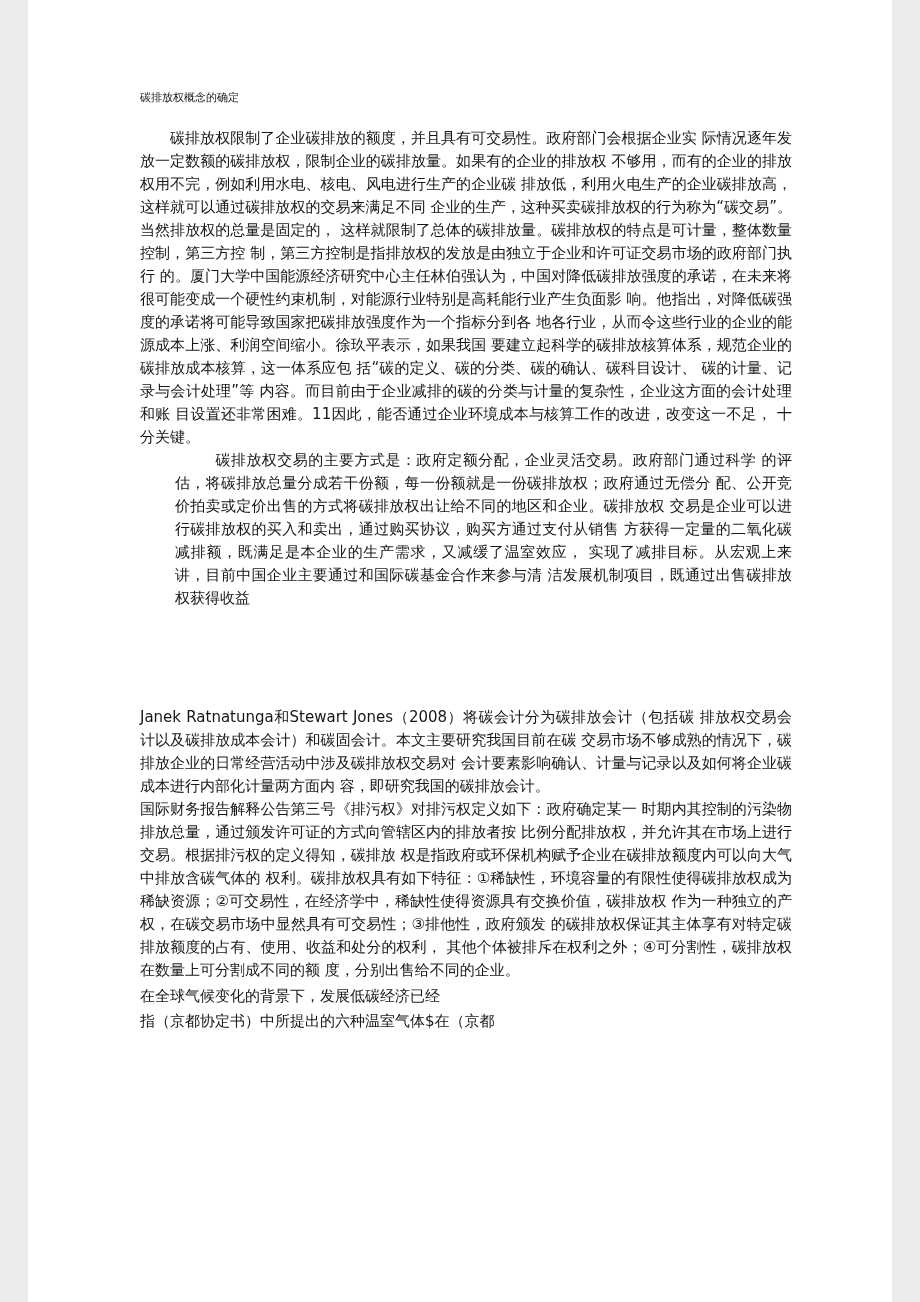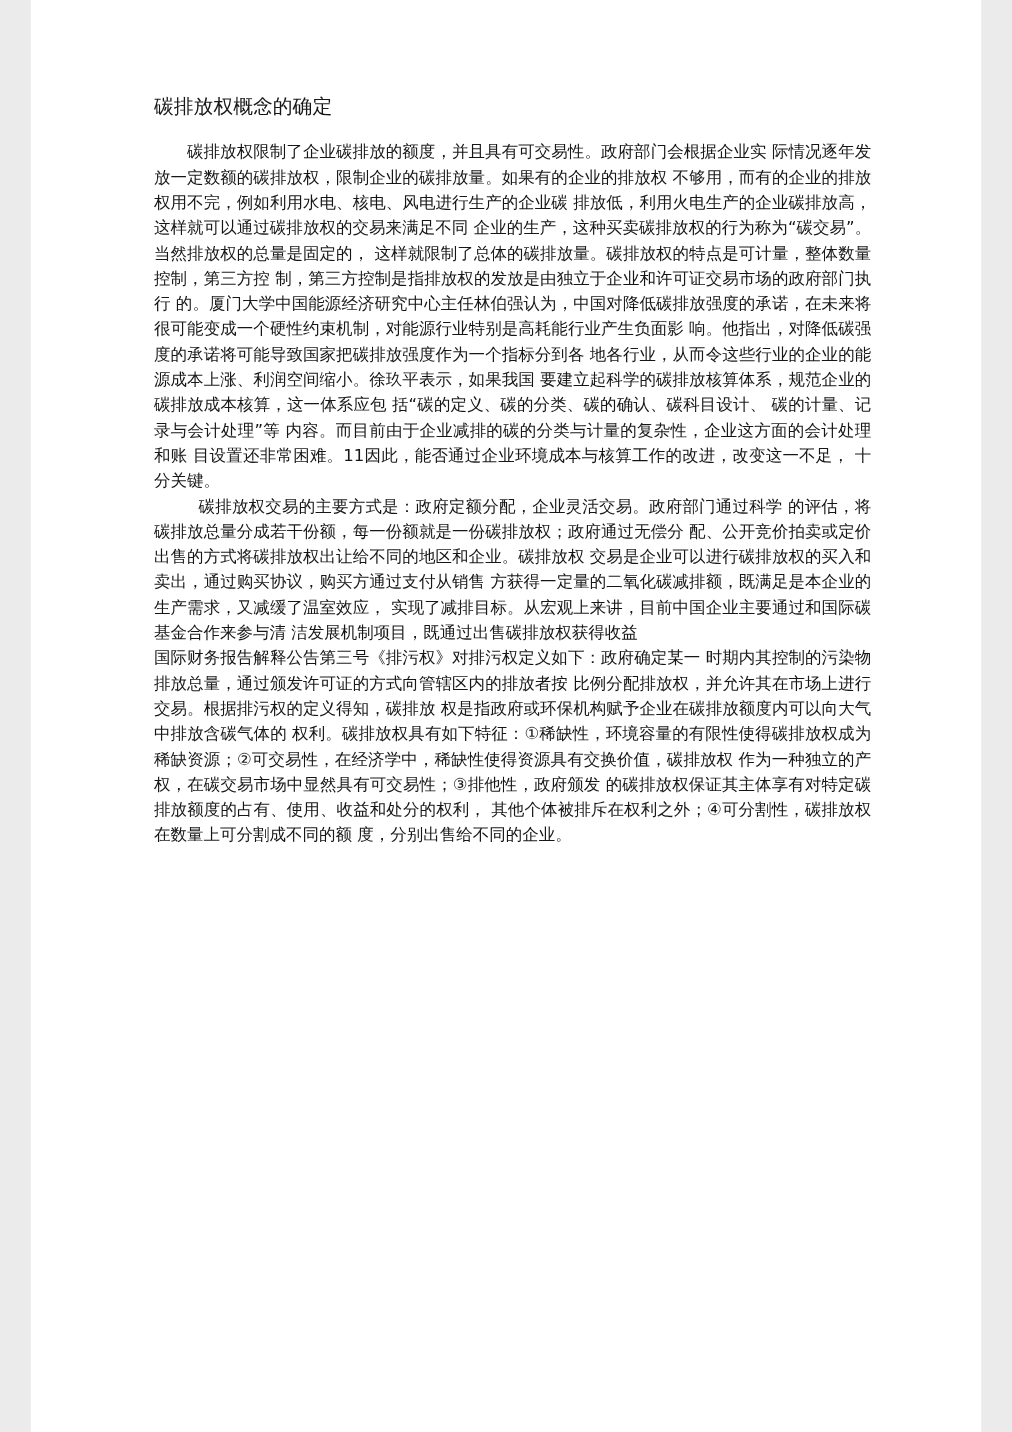--- a/index.html
+++ b/index.html
@@ -29,32 +29,32 @@
     position: absolute;
     left: 140px;
     top: 86px;
     width: 652px;
     color: #161616;
     font-size: 15px;
     line-height: 23px;
   }
   .doc-title {
     margin: 0 0 18px 0;
-    font-size: 18px;
+    font-size: 11px;
     font-weight: 400;
     color: #161616;
   }
   .para {
     margin: 0;
     text-align: justify;
     text-justify: inter-ideograph;
     word-break: break-all;
   }
   .para.indent-1 { text-indent: 2em; margin-top: 14px; }
-  .para.indent-2 { text-indent: 2.7em; }
+  .para.indent-2 { text-indent: 2.7em; margin-left: 35px; }
   .section-gap { margin-top: 96px; }
   .closing-lines {
     margin-top: 2px;
   }
   .closing-line {
     margin: 0;
     text-align: left;
     line-height: 25px;
   }
 </style>
@@ -67,20 +67,23 @@
   <div class="gutter right"></div>
 
   <div class="content">
 
     <h1 class="doc-title">碳排放权概念的确定</h1>
 
     <p class="para indent-1">碳排放权限制了企业碳排放的额度，并且具有可交易性。政府部门会根据企业实 际情况逐年发放一定数额的碳排放权，限制企业的碳排放量。如果有的企业的排放权 不够用，而有的企业的排放权用不完，例如利用水电、核电、风电进行生产的企业碳 排放低，利用火电生产的企业碳排放高，这样就可以通过碳排放权的交易来满足不同 企业的生产，这种买卖碳排放权的行为称为“碳交易”。当然排放权的总量是固定的， 这样就限制了总体的碳排放量。碳排放权的特点是可计量，整体数量控制，第三方控 制，第三方控制是指排放权的发放是由独立于企业和许可证交易市场的政府部门执行 的。厦门大学中国能源经济研究中心主任林伯强认为，中国对降低碳排放强度的承诺，在未来将很可能变成一个硬性约束机制，对能源行业特别是高耗能行业产生负面影 响。他指出，对降低碳强度的承诺将可能导致国家把碳排放强度作为一个指标分到各 地各行业，从而令这些行业的企业的能源成本上涨、利润空间缩小。徐玖平表示，如果我国 要建立起科学的碳排放核算体系，规范企业的碳排放成本核算，这一体系应包 括“碳的定义、碳的分类、碳的确认、碳科目设计、 碳的计量、记录与会计处理”等 内容。而目前由于企业减排的碳的分类与计量的复杂性，企业这方面的会计处理和账 目设置还非常困难。11因此，能否通过企业环境成本与核算工作的改进，改变这一不足， 十分关键。</p>
 
     <p class="para indent-2">碳排放权交易的主要方式是：政府定额分配，企业灵活交易。政府部门通过科学 的评估，将碳排放总量分成若干份额，每一份额就是一份碳排放权；政府通过无偿分 配、公开竞价拍卖或定价出售的方式将碳排放权出让给不同的地区和企业。碳排放权 交易是企业可以进行碳排放权的买入和卖出，通过购买协议，购买方通过支付从销售 方获得一定量的二氧化碳减排额，既满足是本企业的生产需求，又减缓了温室效应， 实现了减排目标。从宏观上来讲，目前中国企业主要通过和国际碳基金合作来参与清 洁发展机制项目，既通过出售碳排放权获得收益</p>
 
+    <p class="para section-gap">Janek Ratnatunga和Stewart Jones（2008）将碳会计分为碳排放会计（包括碳 排放权交易会计以及碳排放成本会计）和碳固会计。本文主要研究我国目前在碳 交易市场不够成熟的情况下，碳排放企业的日常经营活动中涉及碳排放权交易对 会计要素影响确认、计量与记录以及如何将企业碳成本进行内部化计量两方面内 容，即研究我国的碳排放会计。</p>
 
     <p class="para">国际财务报告解释公告第三号《排污权》对排污权定义如下：政府确定某一 时期内其控制的污染物排放总量，通过颁发许可证的方式向管辖区内的排放者按 比例分配排放权，并允许其在市场上进行交易。根据排污权的定义得知，碳排放 权是指政府或环保机构赋予企业在碳排放额度内可以向大气中排放含碳气体的 权利。碳排放权具有如下特征：①稀缺性，环境容量的有限性使得碳排放权成为 稀缺资源；②可交易性，在经济学中，稀缺性使得资源具有交换价值，碳排放权 作为一种独立的产权，在碳交易市场中显然具有可交易性；③排他性，政府颁发 的碳排放权保证其主体享有对特定碳排放额度的占有、使用、收益和处分的权利， 其他个体被排斥在权利之外；④可分割性，碳排放权在数量上可分割成不同的额 度，分别出售给不同的企业。</p>
 
     <div class="closing-lines">
+      <p class="closing-line">在全球气候变化的背景下，发展低碳经济已经</p>
+      <p class="closing-line">指（京都协定书）中所提出的六种温室气体$在（京都</p>
     </div>
 
   </div>
 </div>
 
 </body></html>

